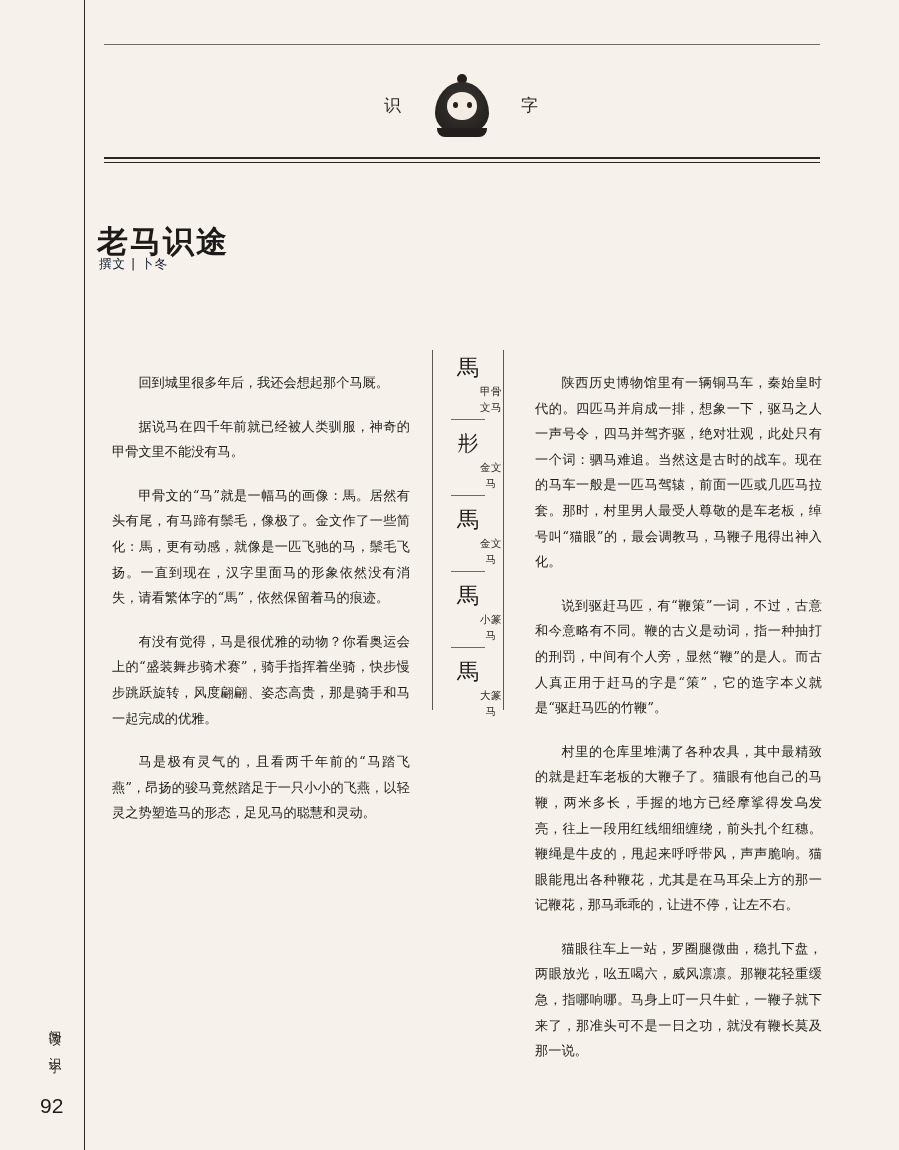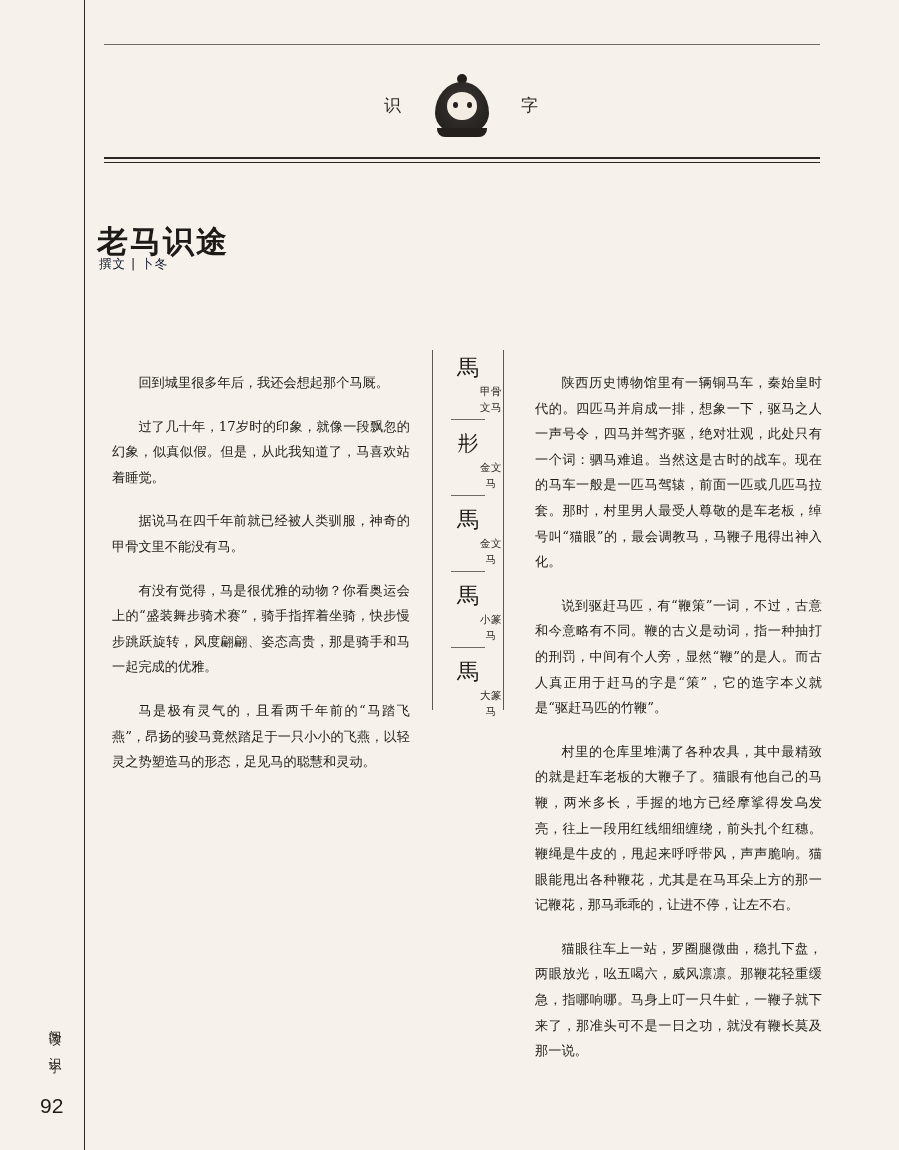--- a/index.html
+++ b/index.html
@@ -247,22 +247,22 @@
   </div>
 
   <div class="dbl-rule-1"></div>
   <div class="dbl-rule-2"></div>
 
   <h1 class="title">老马识途</h1>
   <div class="byline">撰文 | 卜冬</div>
 
   <div class="col col-left">
     <p>回到城里很多年后，我还会想起那个马厩。</p>
-    <p>过了几十年，17岁时的印象，就像一段飘忽的幻象，似真似假。但是，从此我知道了，马喜欢站着睡觉。</p>
     <p>据说马在四千年前就已经被人类驯服，神奇的甲骨文里不能没有马。</p>
+    <p>甲骨文的“马”就是一幅马的画像：馬。居然有头有尾，有马蹄有鬃毛，像极了。金文作了一些简化：馬，更有动感，就像是一匹飞驰的马，鬃毛飞扬。一直到现在，汉字里面马的形象依然没有消失，请看繁体字的“馬”，依然保留着马的痕迹。</p>
     <p>有没有觉得，马是很优雅的动物？你看奥运会上的“盛装舞步骑术赛”，骑手指挥着坐骑，快步慢步跳跃旋转，风度翩翩、姿态高贵，那是骑手和马一起完成的优雅。</p>
     <p>马是极有灵气的，且看两千年前的“马踏飞燕”，昂扬的骏马竟然踏足于一只小小的飞燕，以轻灵之势塑造马的形态，足见马的聪慧和灵动。</p>
   </div>
 
   <div class="glyph-col">
     <div class="vline l"></div>
     <div class="vline r"></div>
 
     <div class="glyph-item">
       <div class="gl">馬</div>

